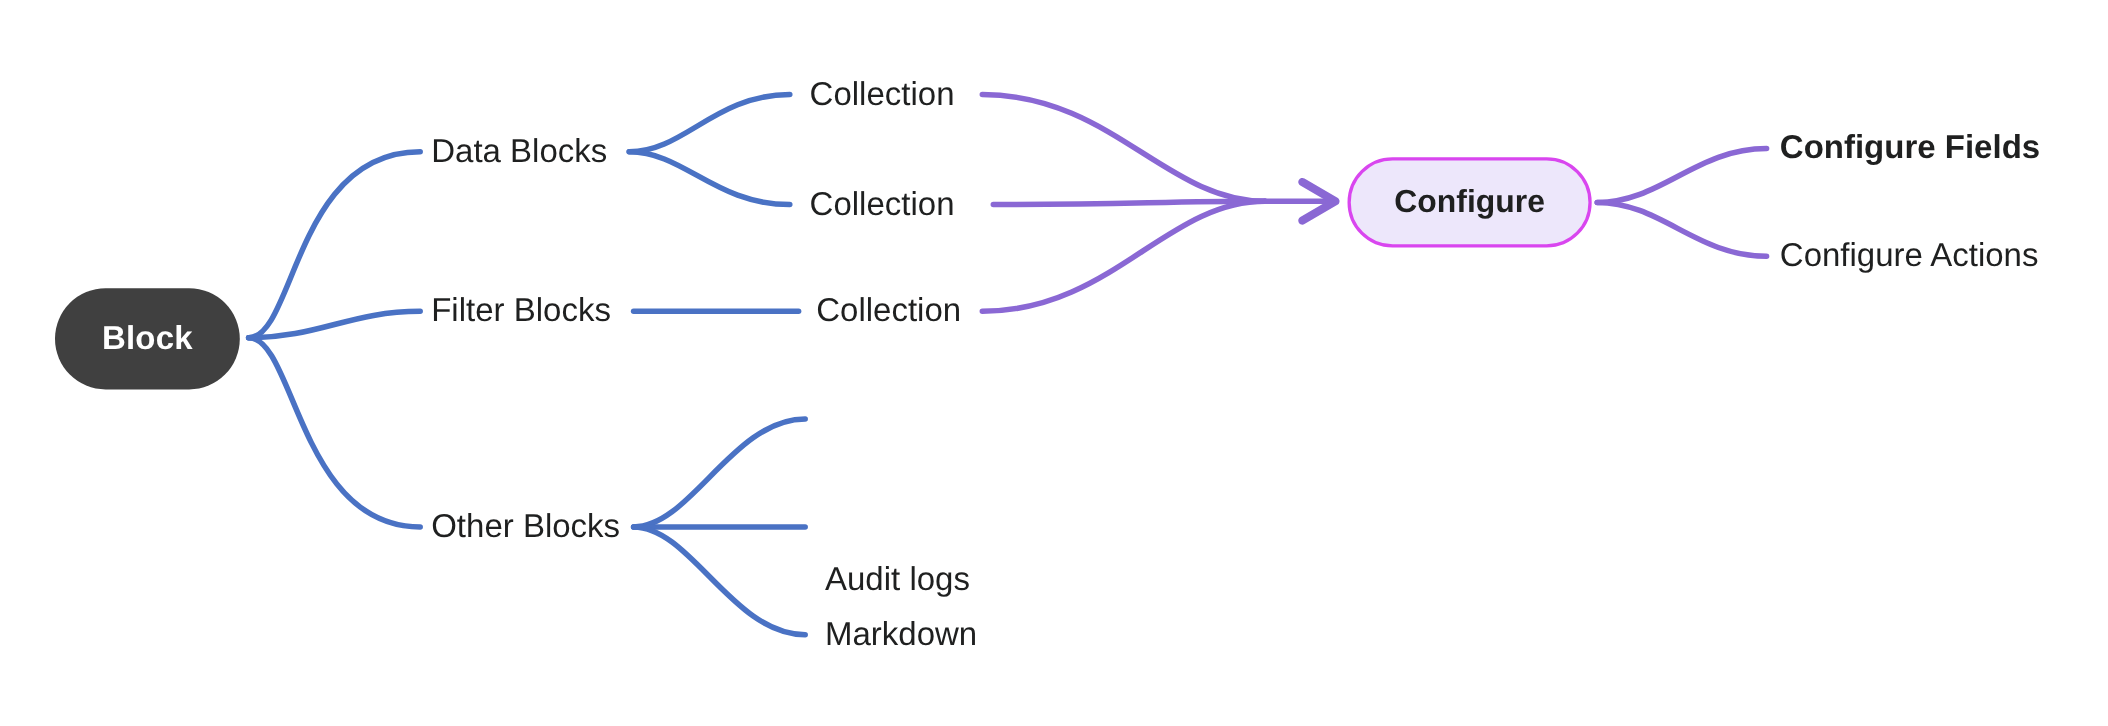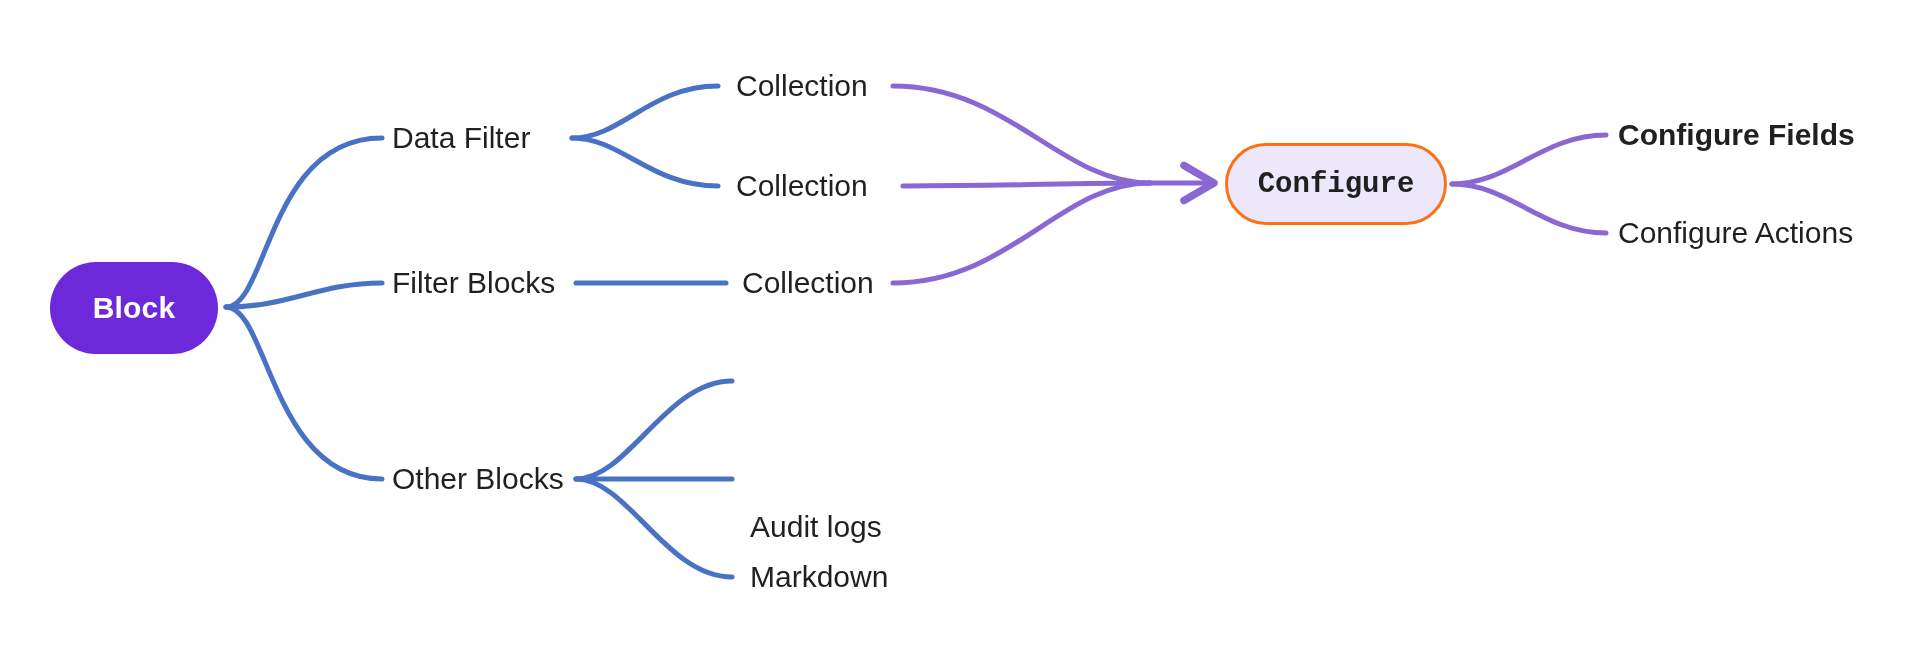--- a/index.html
+++ b/index.html
@@ -33,39 +33,38 @@
     box-sizing: border-box;
     white-space: nowrap;
   }
   
   .node-root {
     left: 50px;
     top: 262px;
     width: 168px;
     height: 92px;
     border-radius: 46px;
-    background: #6d28d9;
+    background: #404040;
     color: #ffffff;
     font-size: 30px;
     font-weight: bold;
     letter-spacing: 0.2px;
   }
   
   .node-pill {
     left: 1225px;
     top: 143px;
     width: 222px;
     height: 82px;
     border-radius: 41px;
     background: #ede7fb;
-    border: 3px solid #f97316;
+    border: 3px solid #d946ef;
     color: #1f2020;
     font-size: 29px;
     font-weight: bold;
-    font-family: Liberation Mono, monospace;
   }
   
   .label {
     position: absolute;
     color: #1f2020;
     font-size: 30px;
     font-weight: normal;
     white-space: nowrap;
     line-height: 1;
     transform: translateY(-50%);
@@ -102,21 +101,21 @@
     <path d="M 1150,183 L 1210,183" fill="none" stroke="#8a68d4" stroke-width="5" stroke-linecap="round" marker-end="url(#arrow-purple)"></path>
 
     <path d="M 1452,184 C 1510,184 1542,135 1606,135" fill="none" stroke="#8a68d4" stroke-width="5" stroke-linecap="round"></path>
     <path d="M 1452,184 C 1510,184 1542,233 1606,233" fill="none" stroke="#8a68d4" stroke-width="5" stroke-linecap="round"></path>
   </svg>
 
   <div class="node node-root">
     <span>Block</span>
   </div>
 
-  <div class="label" style="left:392px; top:138px;">Data Filter</div>
+  <div class="label" style="left:392px; top:138px;">Data Blocks</div>
   <div class="label" style="left:392px; top:283px;">Filter Blocks</div>
   <div class="label" style="left:392px; top:479px;">Other Blocks</div>
 
   <div class="label" style="left:736px; top:86px;">Collection</div>
   <div class="label" style="left:736px; top:186px;">Collection</div>
 
   <div class="label" style="left:742px; top:283px;">Collection</div>
 
   <div class="label" style="left:750px; top:479px;margin-top:48px;">Audit logs</div>
   <div class="label" style="left:750px; top:577px;">Markdown</div>

